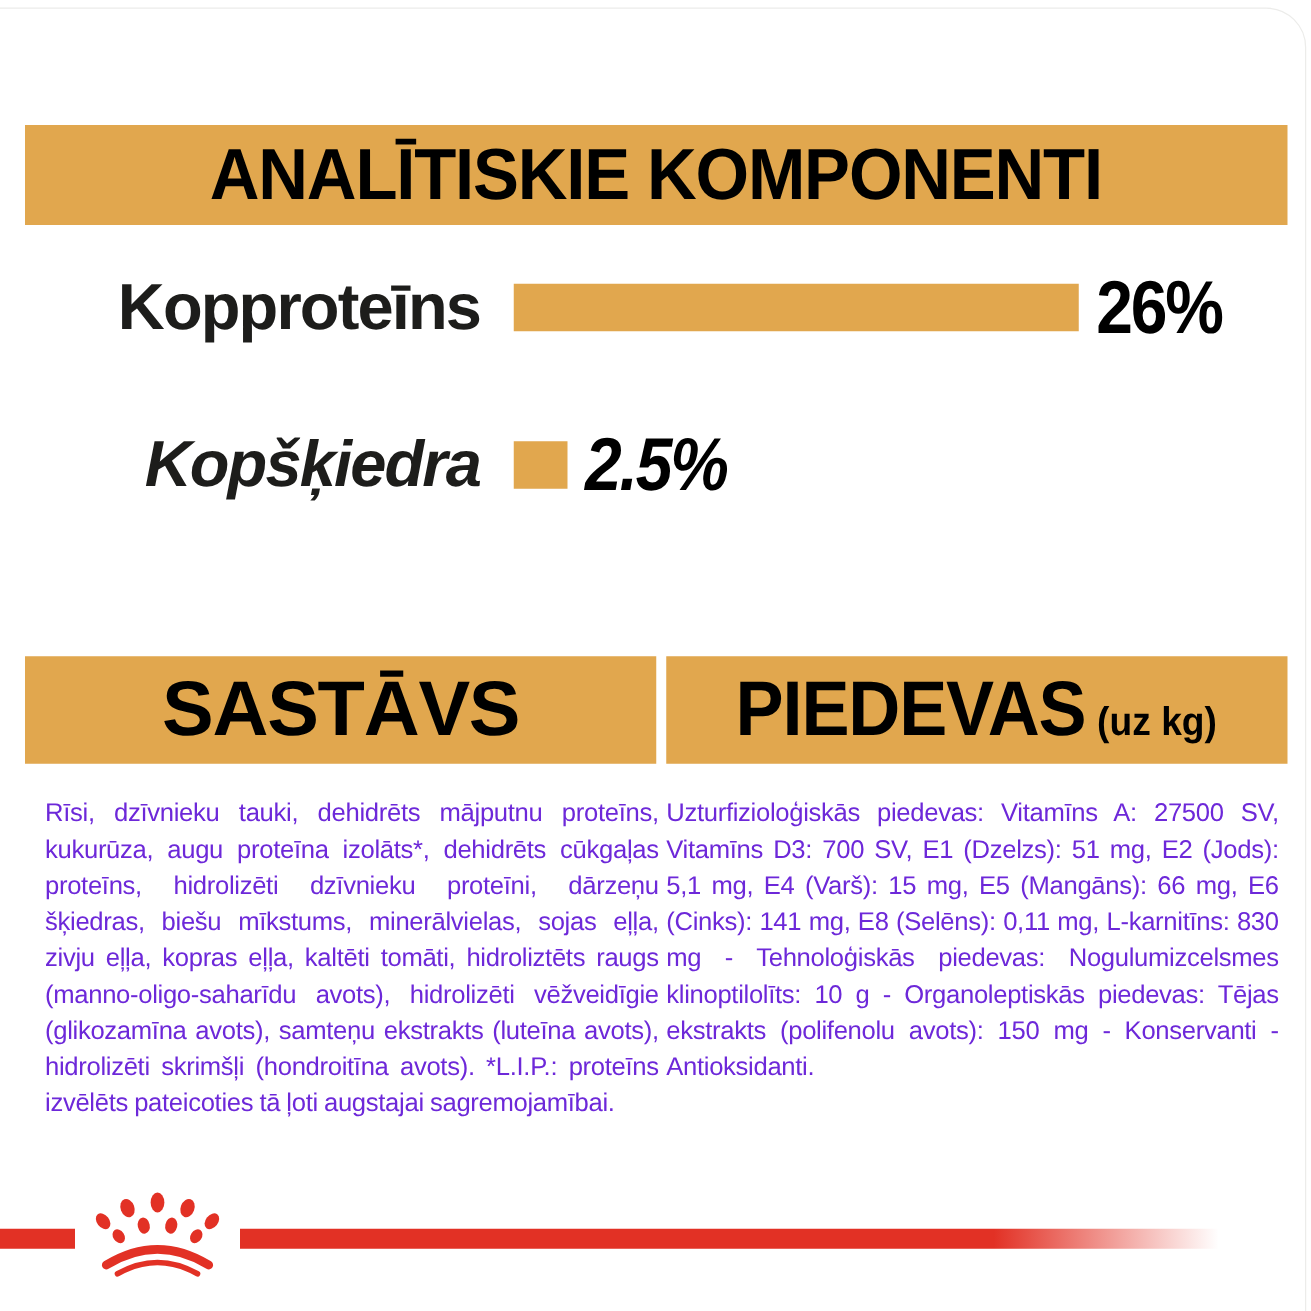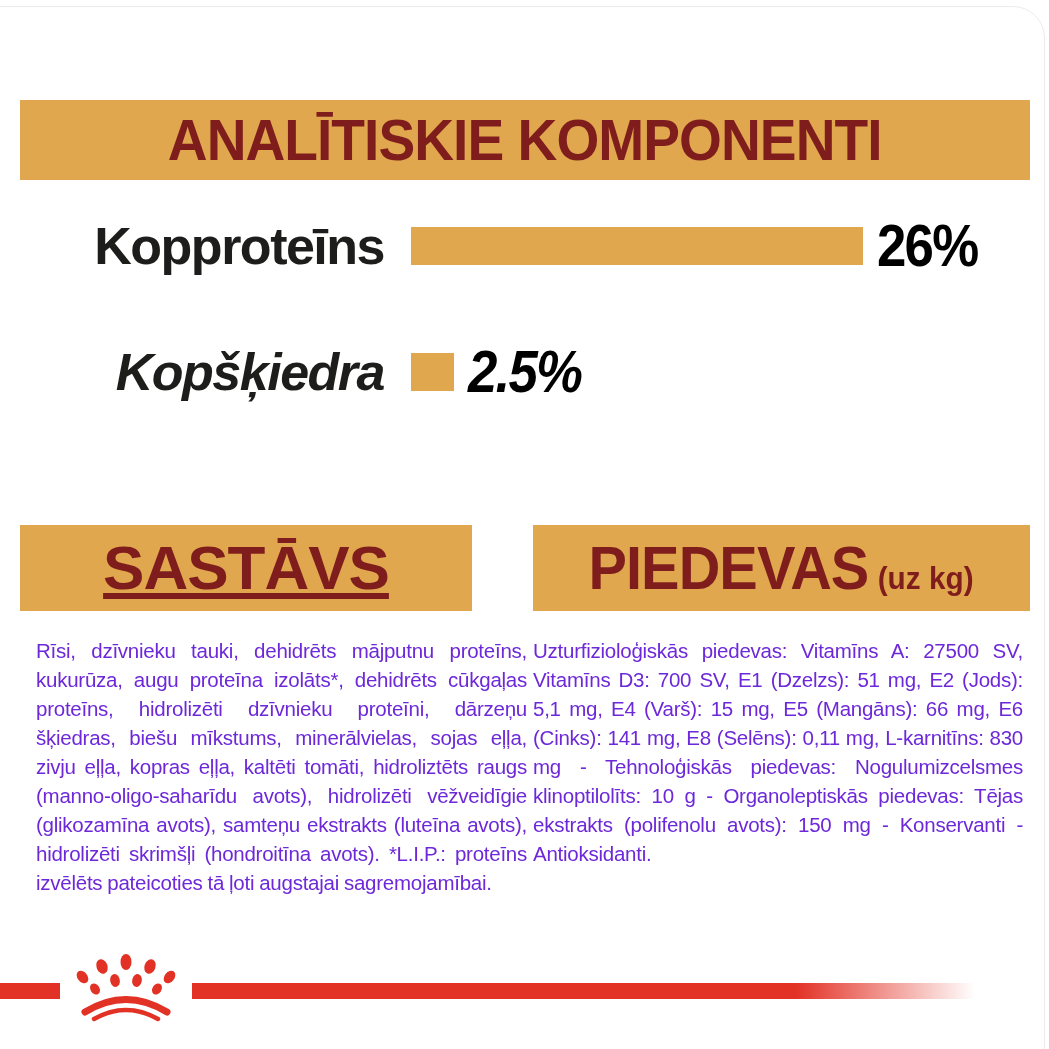--- a/index.html
+++ b/index.html
@@ -13,25 +13,25 @@
   
   .card-outline{
     left:-30px;top:6px;width:1073px;height:1300px;
     border:1px solid #ececea;border-radius:32px;
     pointer-events:none;
   }
   
   .banner{
     background:var(--gold,#E1A74E);
     display:flex;align-items:center;justify-content:center;
-    color:#7f1d1d;font-weight:bold;
+    color:#000000;font-weight:bold;
   }
   .banner-top{left:20px;top:100px;width:1010px;height:80px;}
   .banner-top .banner-title{font-size:58px;letter-spacing:-1px;transform:scaleX(0.95);white-space:nowrap;}
-  .banner-sastavs{left:20px;top:525px;width:452px;height:86px;text-decoration:underline;}
+  .banner-sastavs{left:20px;top:525px;width:505px;height:86px;}
   .banner-piedevas{left:533px;top:525px;width:497px;height:86px;}
   .banner-title{font-size:62px;letter-spacing:-1px;line-height:1;white-space:nowrap;}
   .banner-title-group{display:flex;align-items:baseline;transform:scaleX(0.93);}
   .banner-suffix{font-size:32px;font-weight:bold;margin-left:10px;letter-spacing:0;}
   
   .chart{left:0;top:0;width:1049px;height:420px;}
   .crow{position:absolute;left:0;width:1049px;height:40px;display:flex;align-items:center;padding-left:14px;}
   .clabel{
     width:370px;flex:none;text-align:right;color:#1d1d1b;
     font-weight:bold;font-size:52px;letter-spacing:-1.5px;line-height:1;

